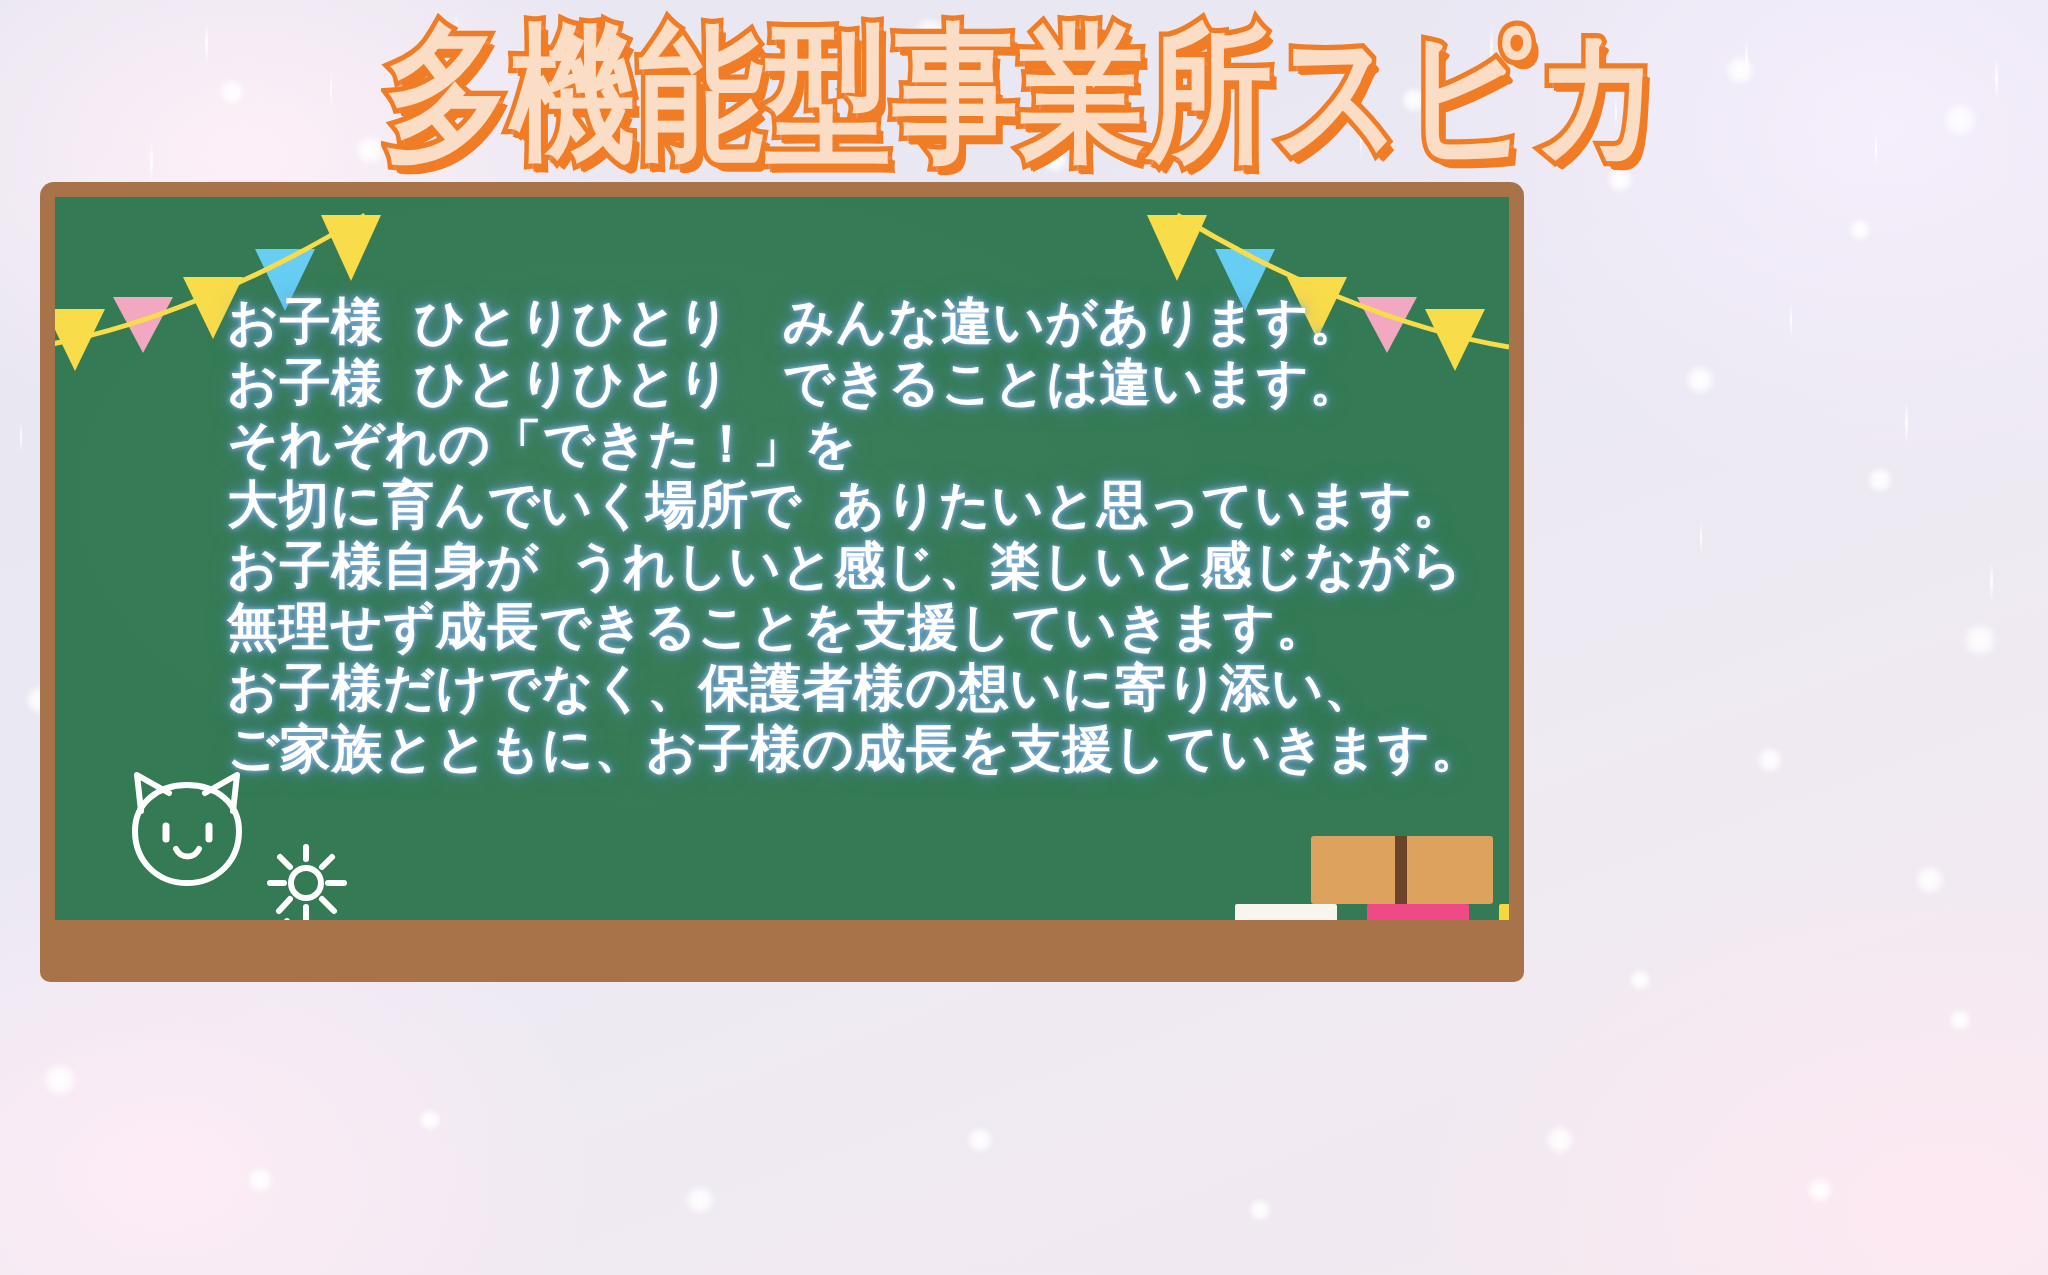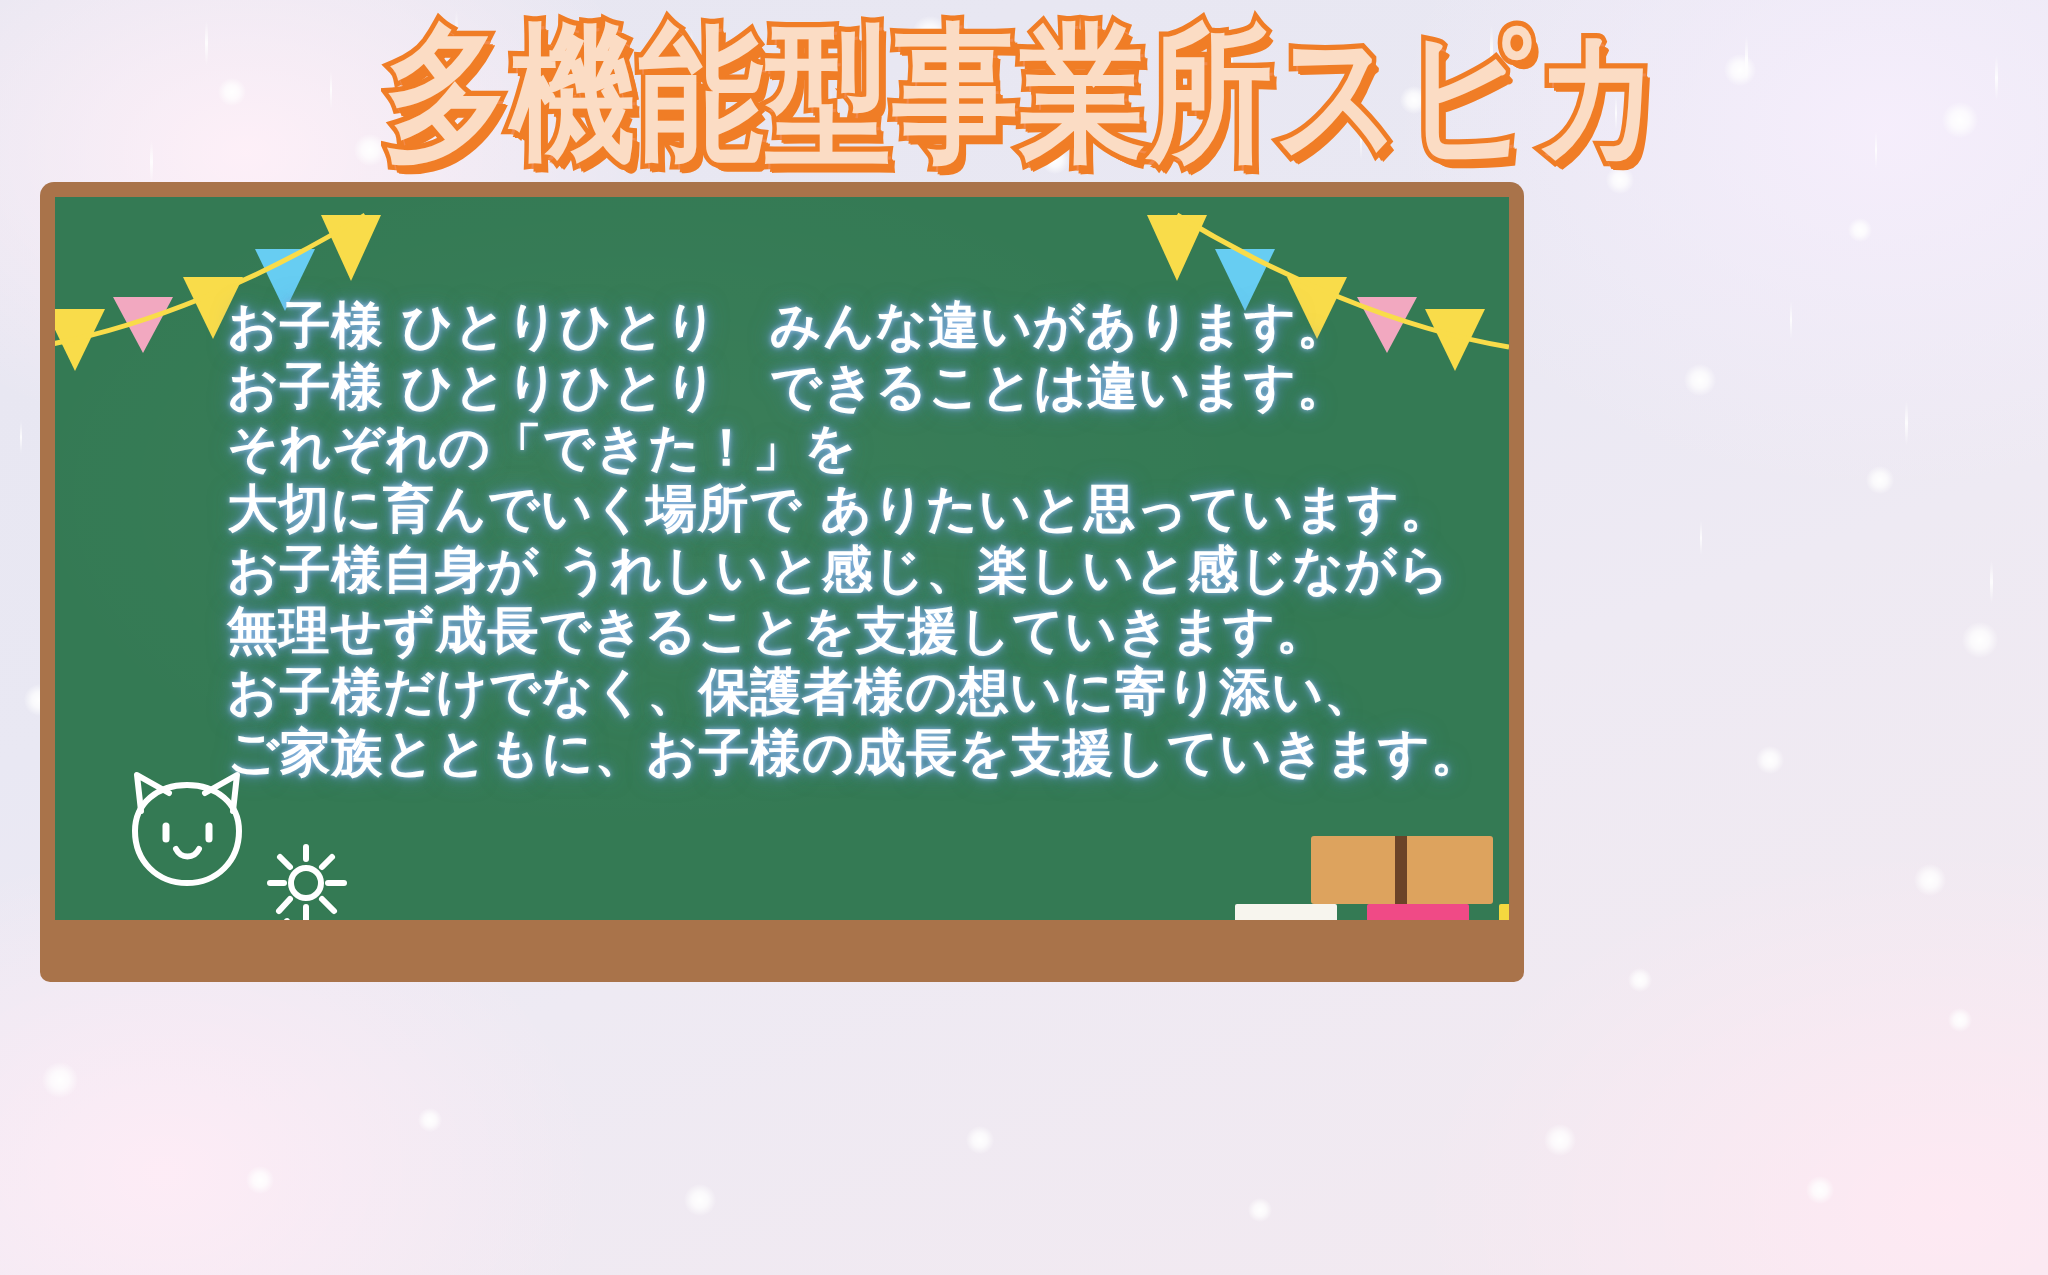--- a/index.html
+++ b/index.html
@@ -99,20 +99,21 @@
     font-size:51px;
     line-height:61px;
     font-weight:bold;
     letter-spacing:.012em;
     text-shadow:
       0 0 5px rgba(150,190,235,.95),
       0 0 12px rgba(110,160,225,.8),
       0 0 22px rgba(90,140,215,.5);
     white-space:pre;
     z-index:6;
+    font-family:Liberation Mono, monospace;
   }
   #chalk-text .line { display:block; height:61px; }
 
   
   #cat-doodle  { position:absolute; left:62px;  top:572px; z-index:6; }
   #sun-doodle  { position:absolute; left:205px; top:640px; z-index:6; }
 
   
   .chalk {
     position:absolute; bottom:0; height:38px; border-radius:2px; z-index:6;

